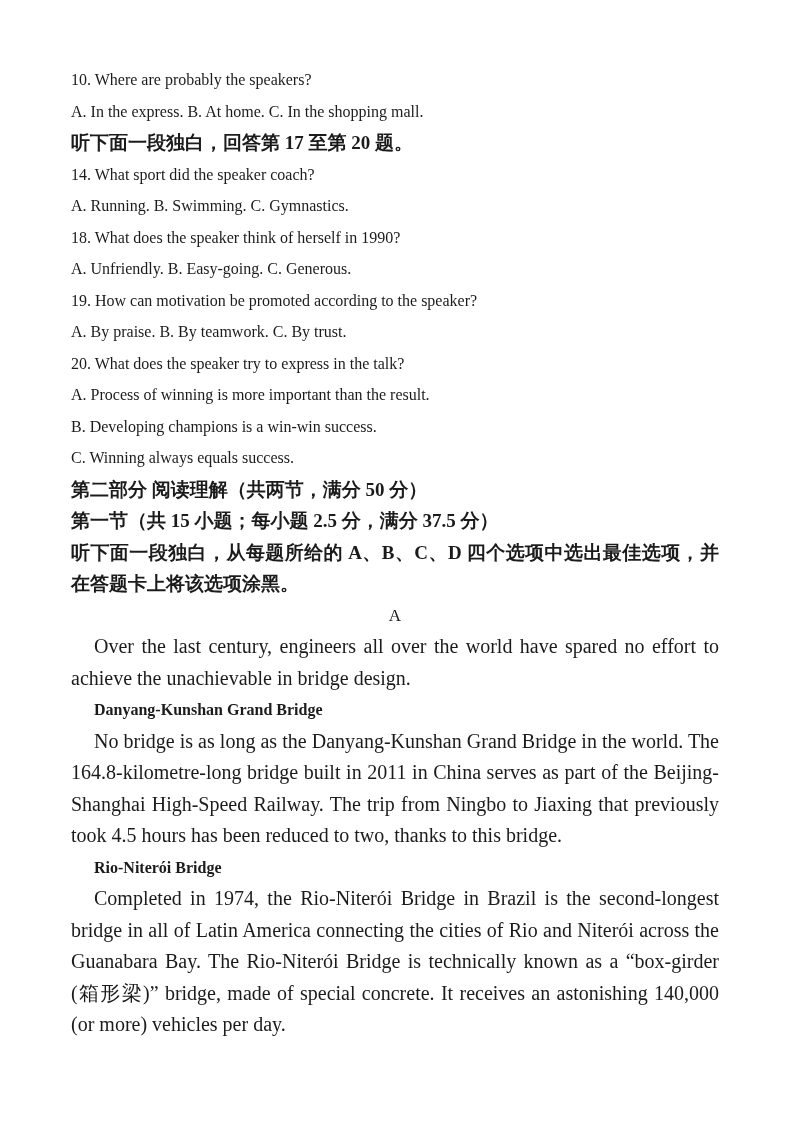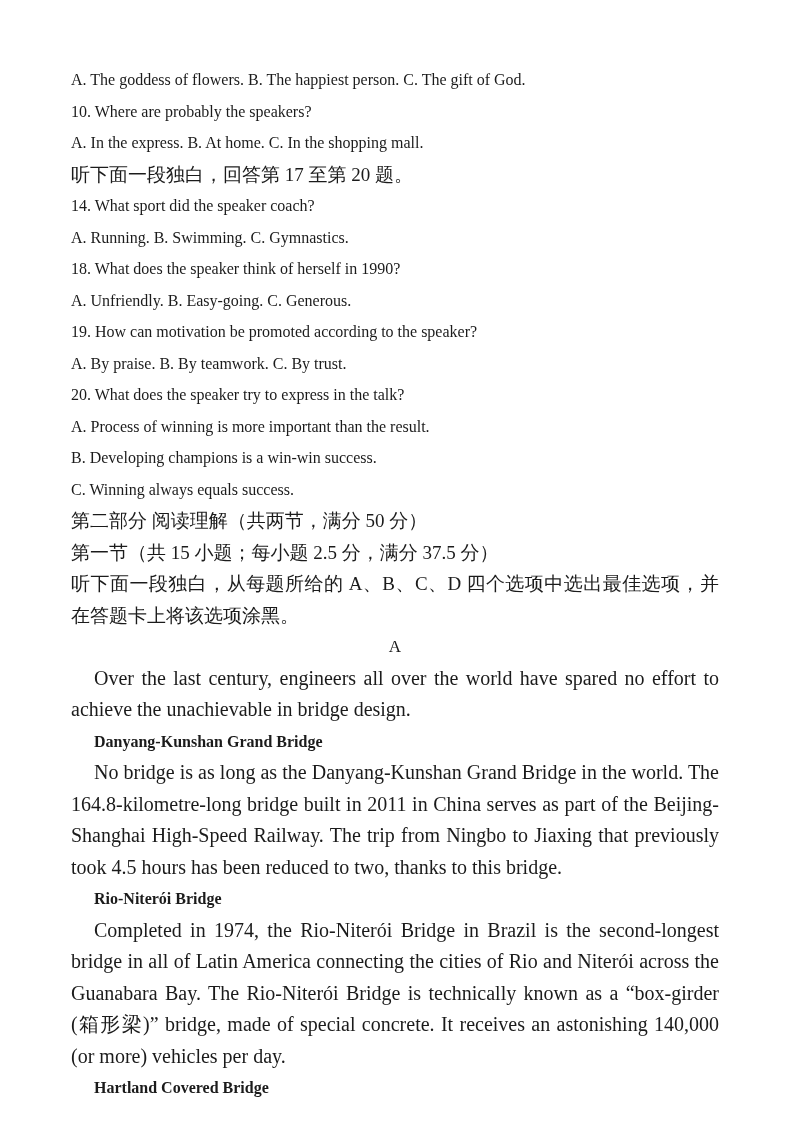--- a/index.html
+++ b/index.html
@@ -24,21 +24,21 @@
     line-height: 31.5px;
     white-space: normal;
   }
   .para {
     font-size: 20px;
     line-height: 31.5px;
     text-align: justify;
     text-indent: 23px;
   }
   .cn {
-    font-weight: normal;
+    font-weight: bold;
     font-size: 19px;
     line-height: 31.5px;
     font-family: "Liberation Serif", "DejaVu Serif", serif;
   }
   .cn-just {
     text-align: justify;
   }
   .passage-label {
     font-size: 17px;
     line-height: 31.5px;
@@ -49,21 +49,20 @@
     font-size: 16px;
     line-height: 31.5px;
     text-indent: 23px;
   }
 </style>
 </head>
 <body>
 
 <div class="page">
 
-  <div class="line">A.  The goddess of flowers. B.  The happiest person. C.  The gift of God.</div>
 
   <div class="line">10. Where are probably the speakers?</div>
 
   <div class="line">A.  In the express.  B.  At home. C. In the shopping mall.</div>
 
   <div class="cn">听下面一段独白，回答第 17 至第 20 题。</div>
 
   <div class="line">14. What sport did the speaker coach?</div>
 
   <div class="line">A.  Running.  B.  Swimming.  C.  Gymnastics.</div>
@@ -95,15 +94,14 @@
   <div class="para">Over the last century, engineers all over the world have spared no effort to achieve the unachievable in bridge design.</div>
 
   <div class="en-heading">Danyang-Kunshan Grand Bridge</div>
 
   <div class="para">No bridge is as long as the Danyang-Kunshan Grand Bridge in the world. The 164.8-kilometre-long bridge built in 2011 in China serves as part of the Beijing-Shanghai High-Speed Railway. The trip from Ningbo to Jiaxing that previously took 4.5 hours has been reduced to two, thanks to this bridge.</div>
 
   <div class="en-heading">Rio-Niterói Bridge</div>
 
   <div class="para">Completed in 1974, the Rio-Niterói Bridge in Brazil is the second-longest bridge in all of Latin America connecting the cities of Rio and Niterói across the Guanabara Bay. The Rio-Niterói Bridge is technically known as a “box-girder (箱形梁)” bridge, made of special concrete. It receives an astonishing 140,000 (or more) vehicles per day.</div>
 
-  <div class="en-heading">Hartland Covered Bridge</div>
 
 </div>
 
 </body></html>

